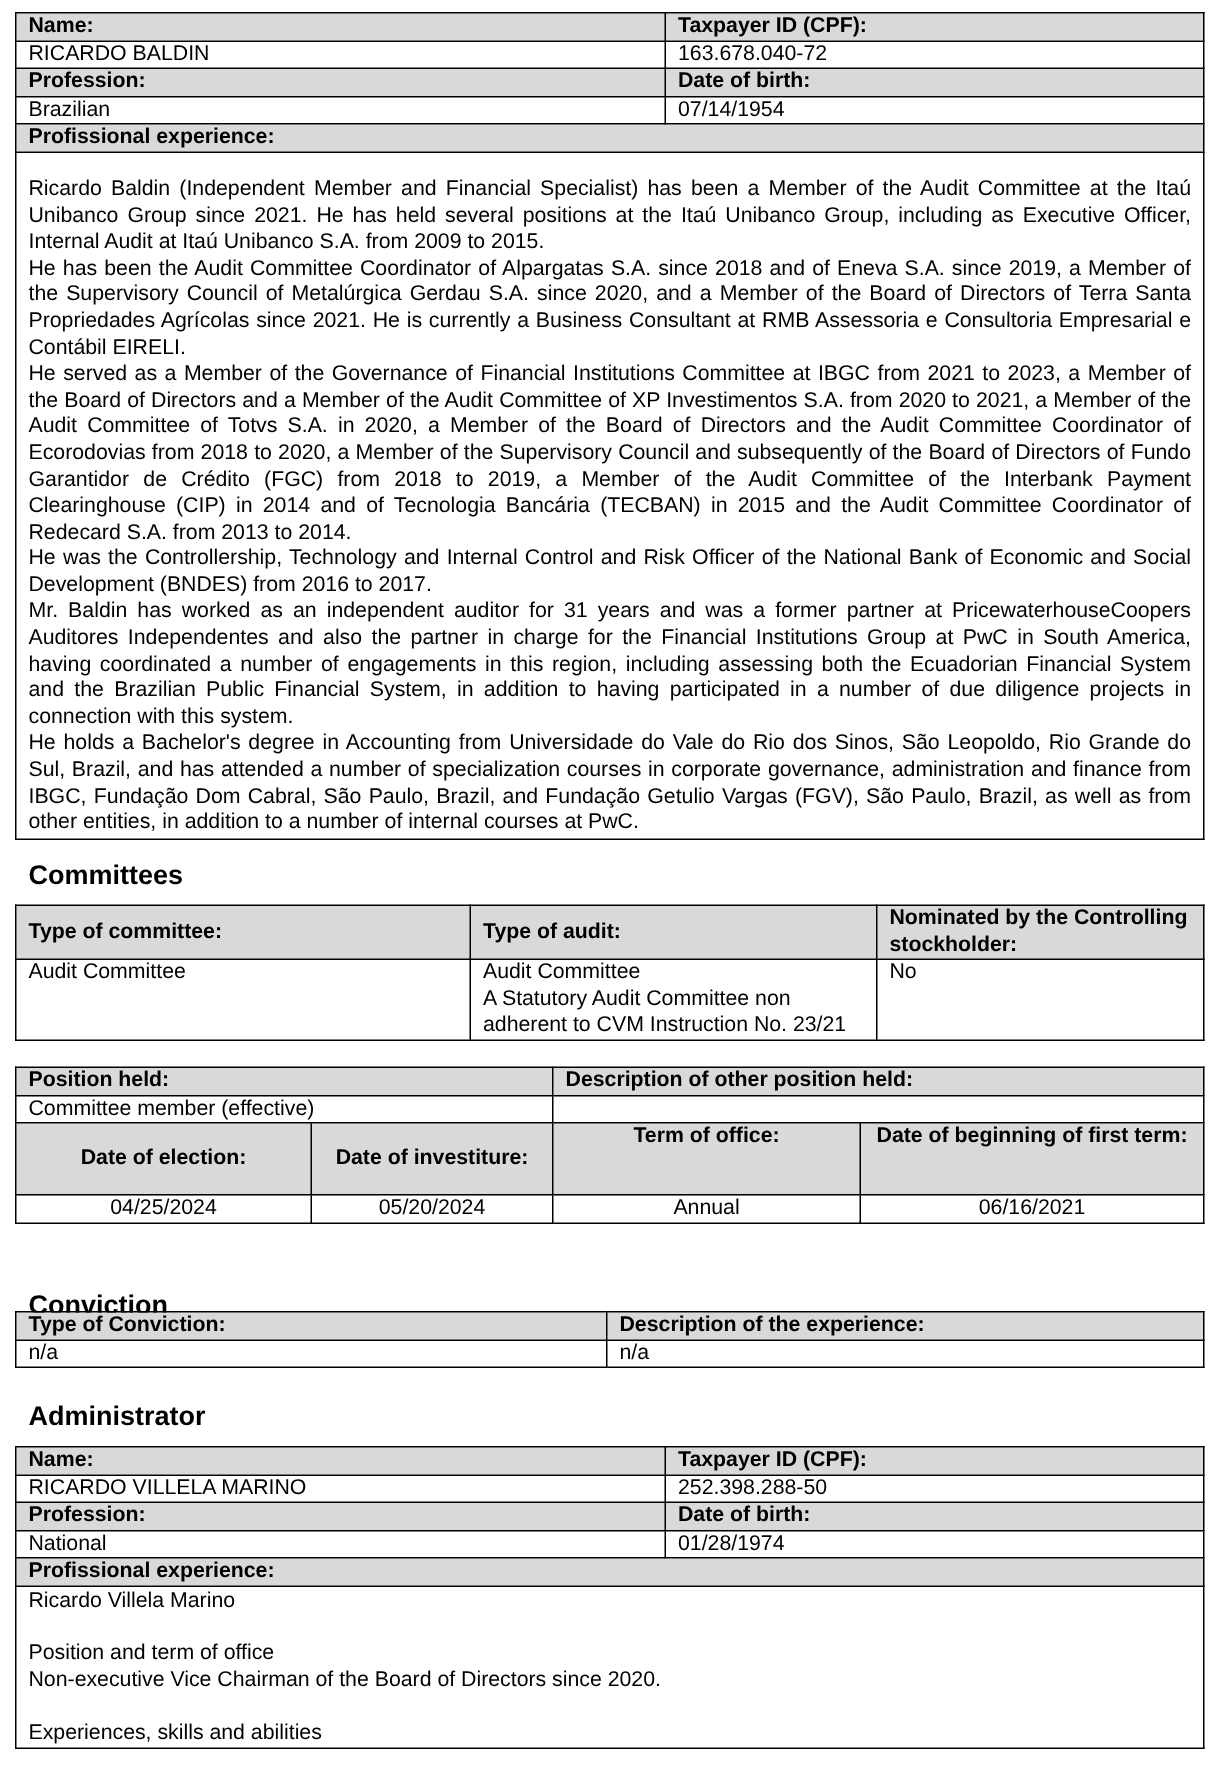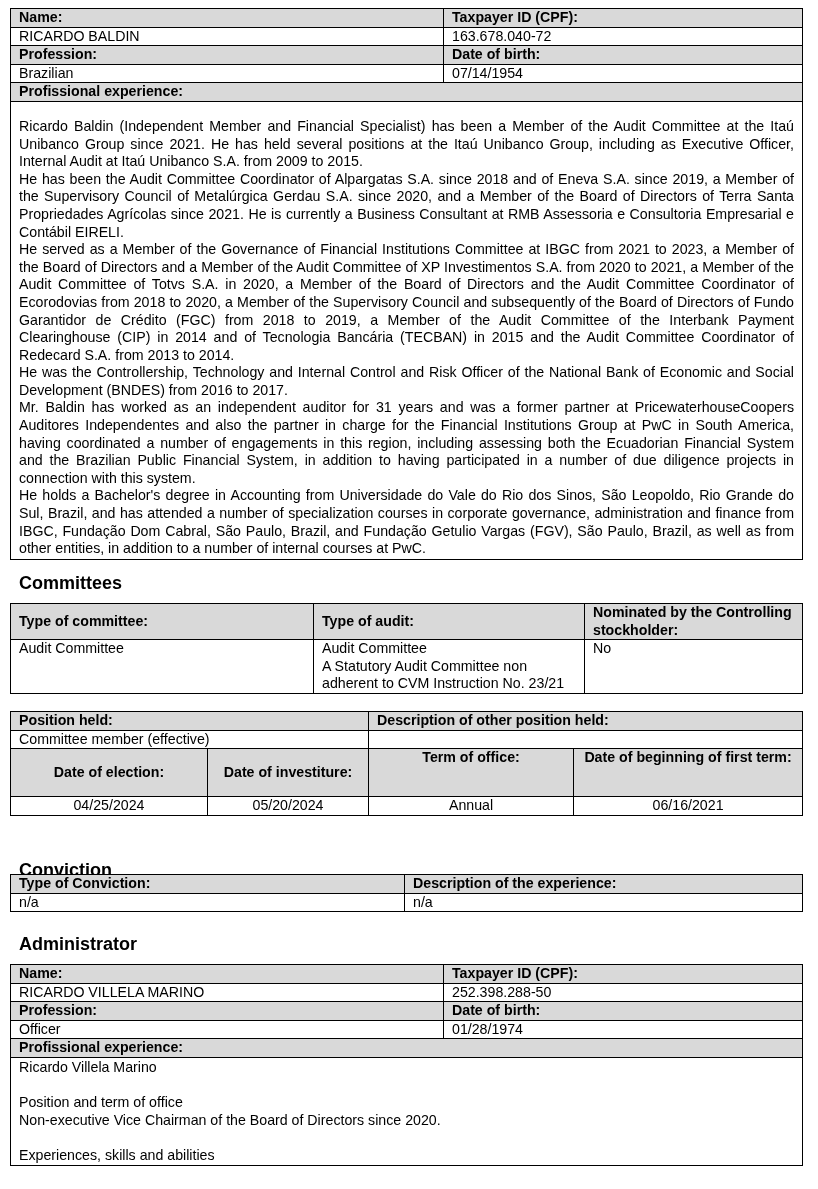--- a/index.html
+++ b/index.html
@@ -140,21 +140,21 @@
   </tr>
   <tr>
     <td>RICARDO VILLELA MARINO</td>
     <td>252.398.288-50</td>
   </tr>
   <tr>
     <td class="h">Profession:</td>
     <td class="h">Date of birth:</td>
   </tr>
   <tr>
-    <td>Officer</td>
+    <td>National</td>
     <td>01/28/1974</td>
   </tr>
   <tr>
     <td class="h" colspan="2">Profissional experience:</td>
   </tr>
   <tr>
     <td class="pre" colspan="2" style="padding-top:1px;">Ricardo Villela Marino
 
 Position and term of office
 Non-executive Vice Chairman of the Board of Directors since 2020.

